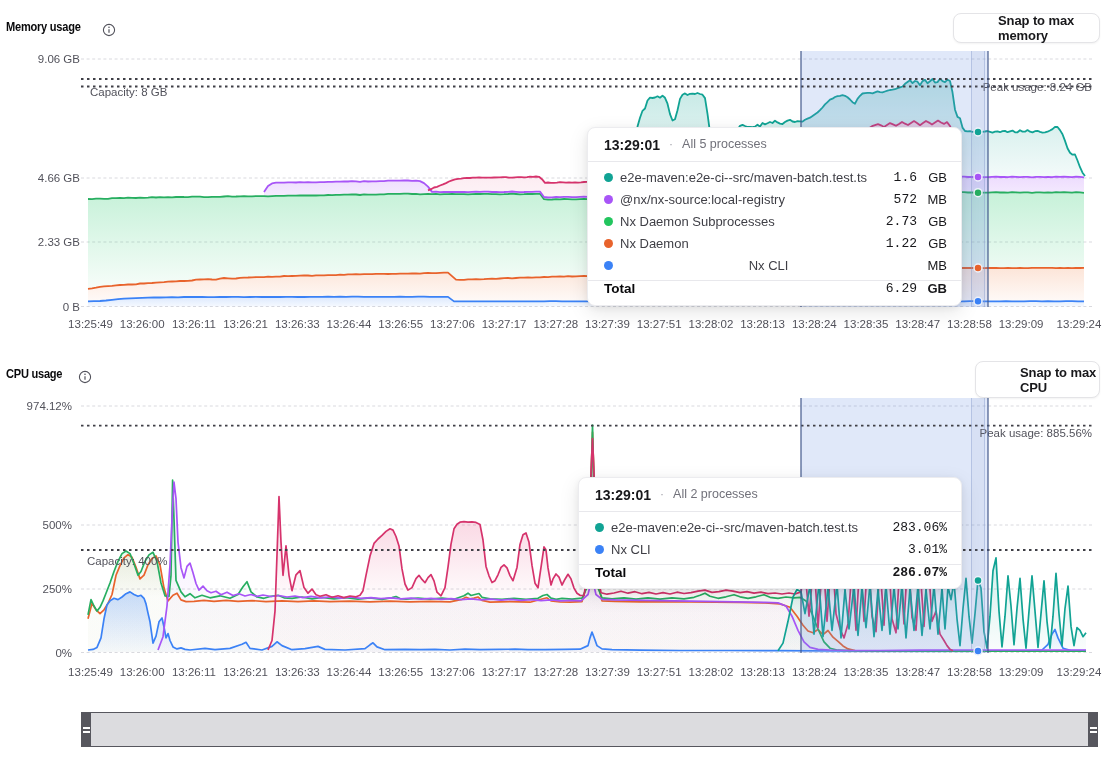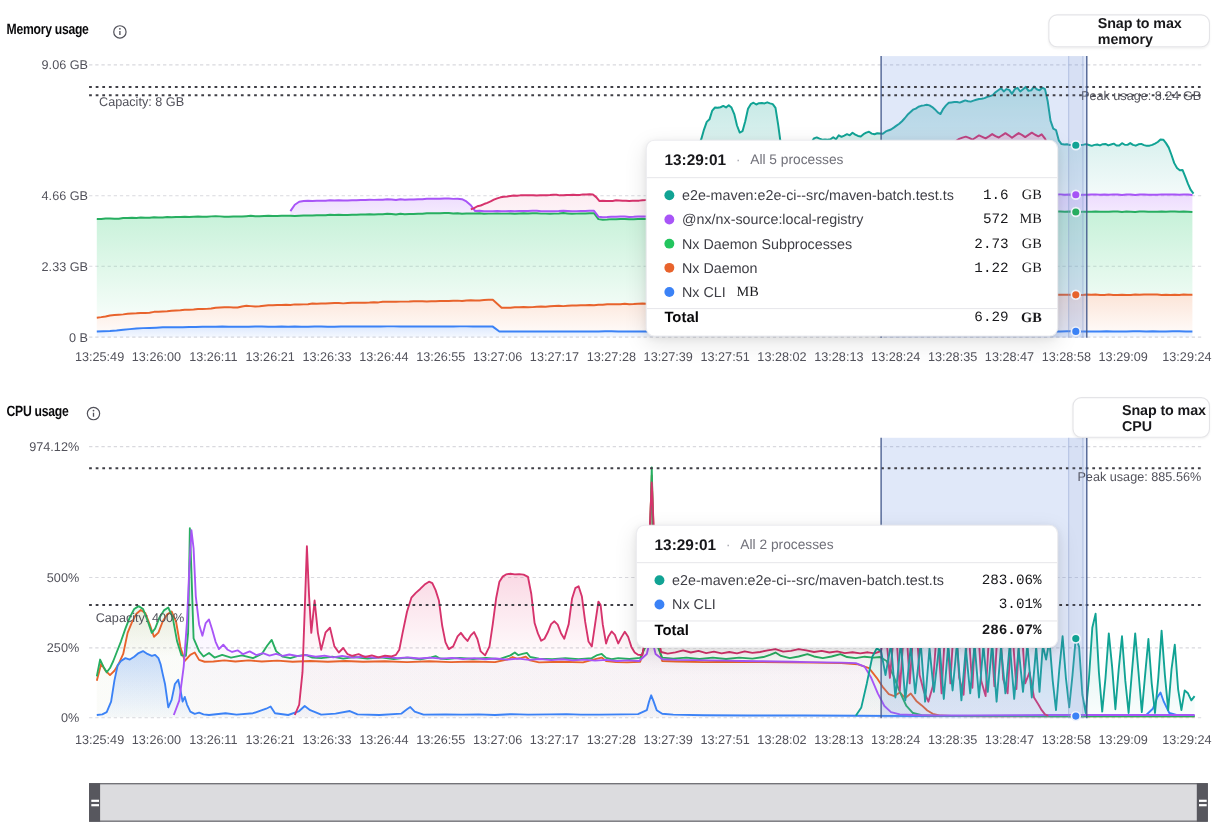--- a/index.html
+++ b/index.html
@@ -1,27 +1,27 @@
 <!DOCTYPE html>
 <html><head><meta charset="utf-8"><style>
 * { margin:0; padding:0; box-sizing:border-box; }
 body { width:1118px; height:761px; background:#fff; font-family:"Liberation Sans",sans-serif; position:relative; overflow:hidden; }
 .title { position:absolute; left:6px; font-size:13.5px; font-weight:700; color:#09090b; letter-spacing:-.3px; transform:scaleX(.82); transform-origin:0 50%; }
 .btn { position:absolute; background:#fff; border:1px solid #e4e4e7; border-radius:8px; font-size:13px; font-weight:600; letter-spacing:-.1px; color:#18181b; display:flex; align-items:center; justify-content:center; box-shadow:0 1px 2px rgba(0,0,0,.05);padding-left:44px; }
 .tt { position:absolute; background:#fff; border:1px solid #ececef; border-radius:8px; box-shadow:0 6px 20px rgba(0,0,0,.10), 0 2px 6px rgba(0,0,0,.06); font-size:13px; color:#27272a; }
-.tt .hdr { display:flex; align-items:center; padding:9px 28px 8px 16px; }
+.tt .hdr { display:flex; padding:9px 28px 8px 16px; }
 .tt .time { font-weight:700; font-size:14px; color:#18181b; }
 .tt .sep { color:#a1a1aa; margin:0 9px; font-size:12px; }
 .tt .sub { color:#71717a; font-size:12.5px; }
 .tt .body { border-top:1px solid #e8e8ec; border-bottom:1px solid #e8e8ec; padding:4px 0; }
-.row { display:flex; align-items:center; height:22px; padding:0 14px 0 16px; }
+.row { display:flex; align-items:center; height:22px; padding:0 14px 0 16px;justify-content:space-between; }
 .dot { width:9px; height:9px; border-radius:50%; margin-right:7px; flex:none; }
 .lbl { color:#3f3f46; white-space:nowrap; }
 .num { flex:1; text-align:right; font-family:"Liberation Mono",monospace; color:#18181b; }
-.unit { width:30px; text-align:right; font-family:Liberation Serif, serif; color:#18181b; }
+.unit { width:30px; text-align:right; font-family:Liberation Sans, sans-serif; color:#18181b; }
 .total { display:flex; align-items:flex-start; padding:0 14px 0 16px; font-weight:700; }
 .total .t { color:#09090b; font-size:13.5px; }
 </style></head>
 <body>
 <svg width="1118" height="345" style="position:absolute;left:0;top:0">
 <defs>
 <linearGradient id="gTeal" x1="0" y1="0" x2="0" y2="1">
         <stop offset="0" stop-color="#11a394" stop-opacity="0.26"></stop>
         <stop offset="1" stop-color="#11a394" stop-opacity="0.04"></stop>
       </linearGradient>

